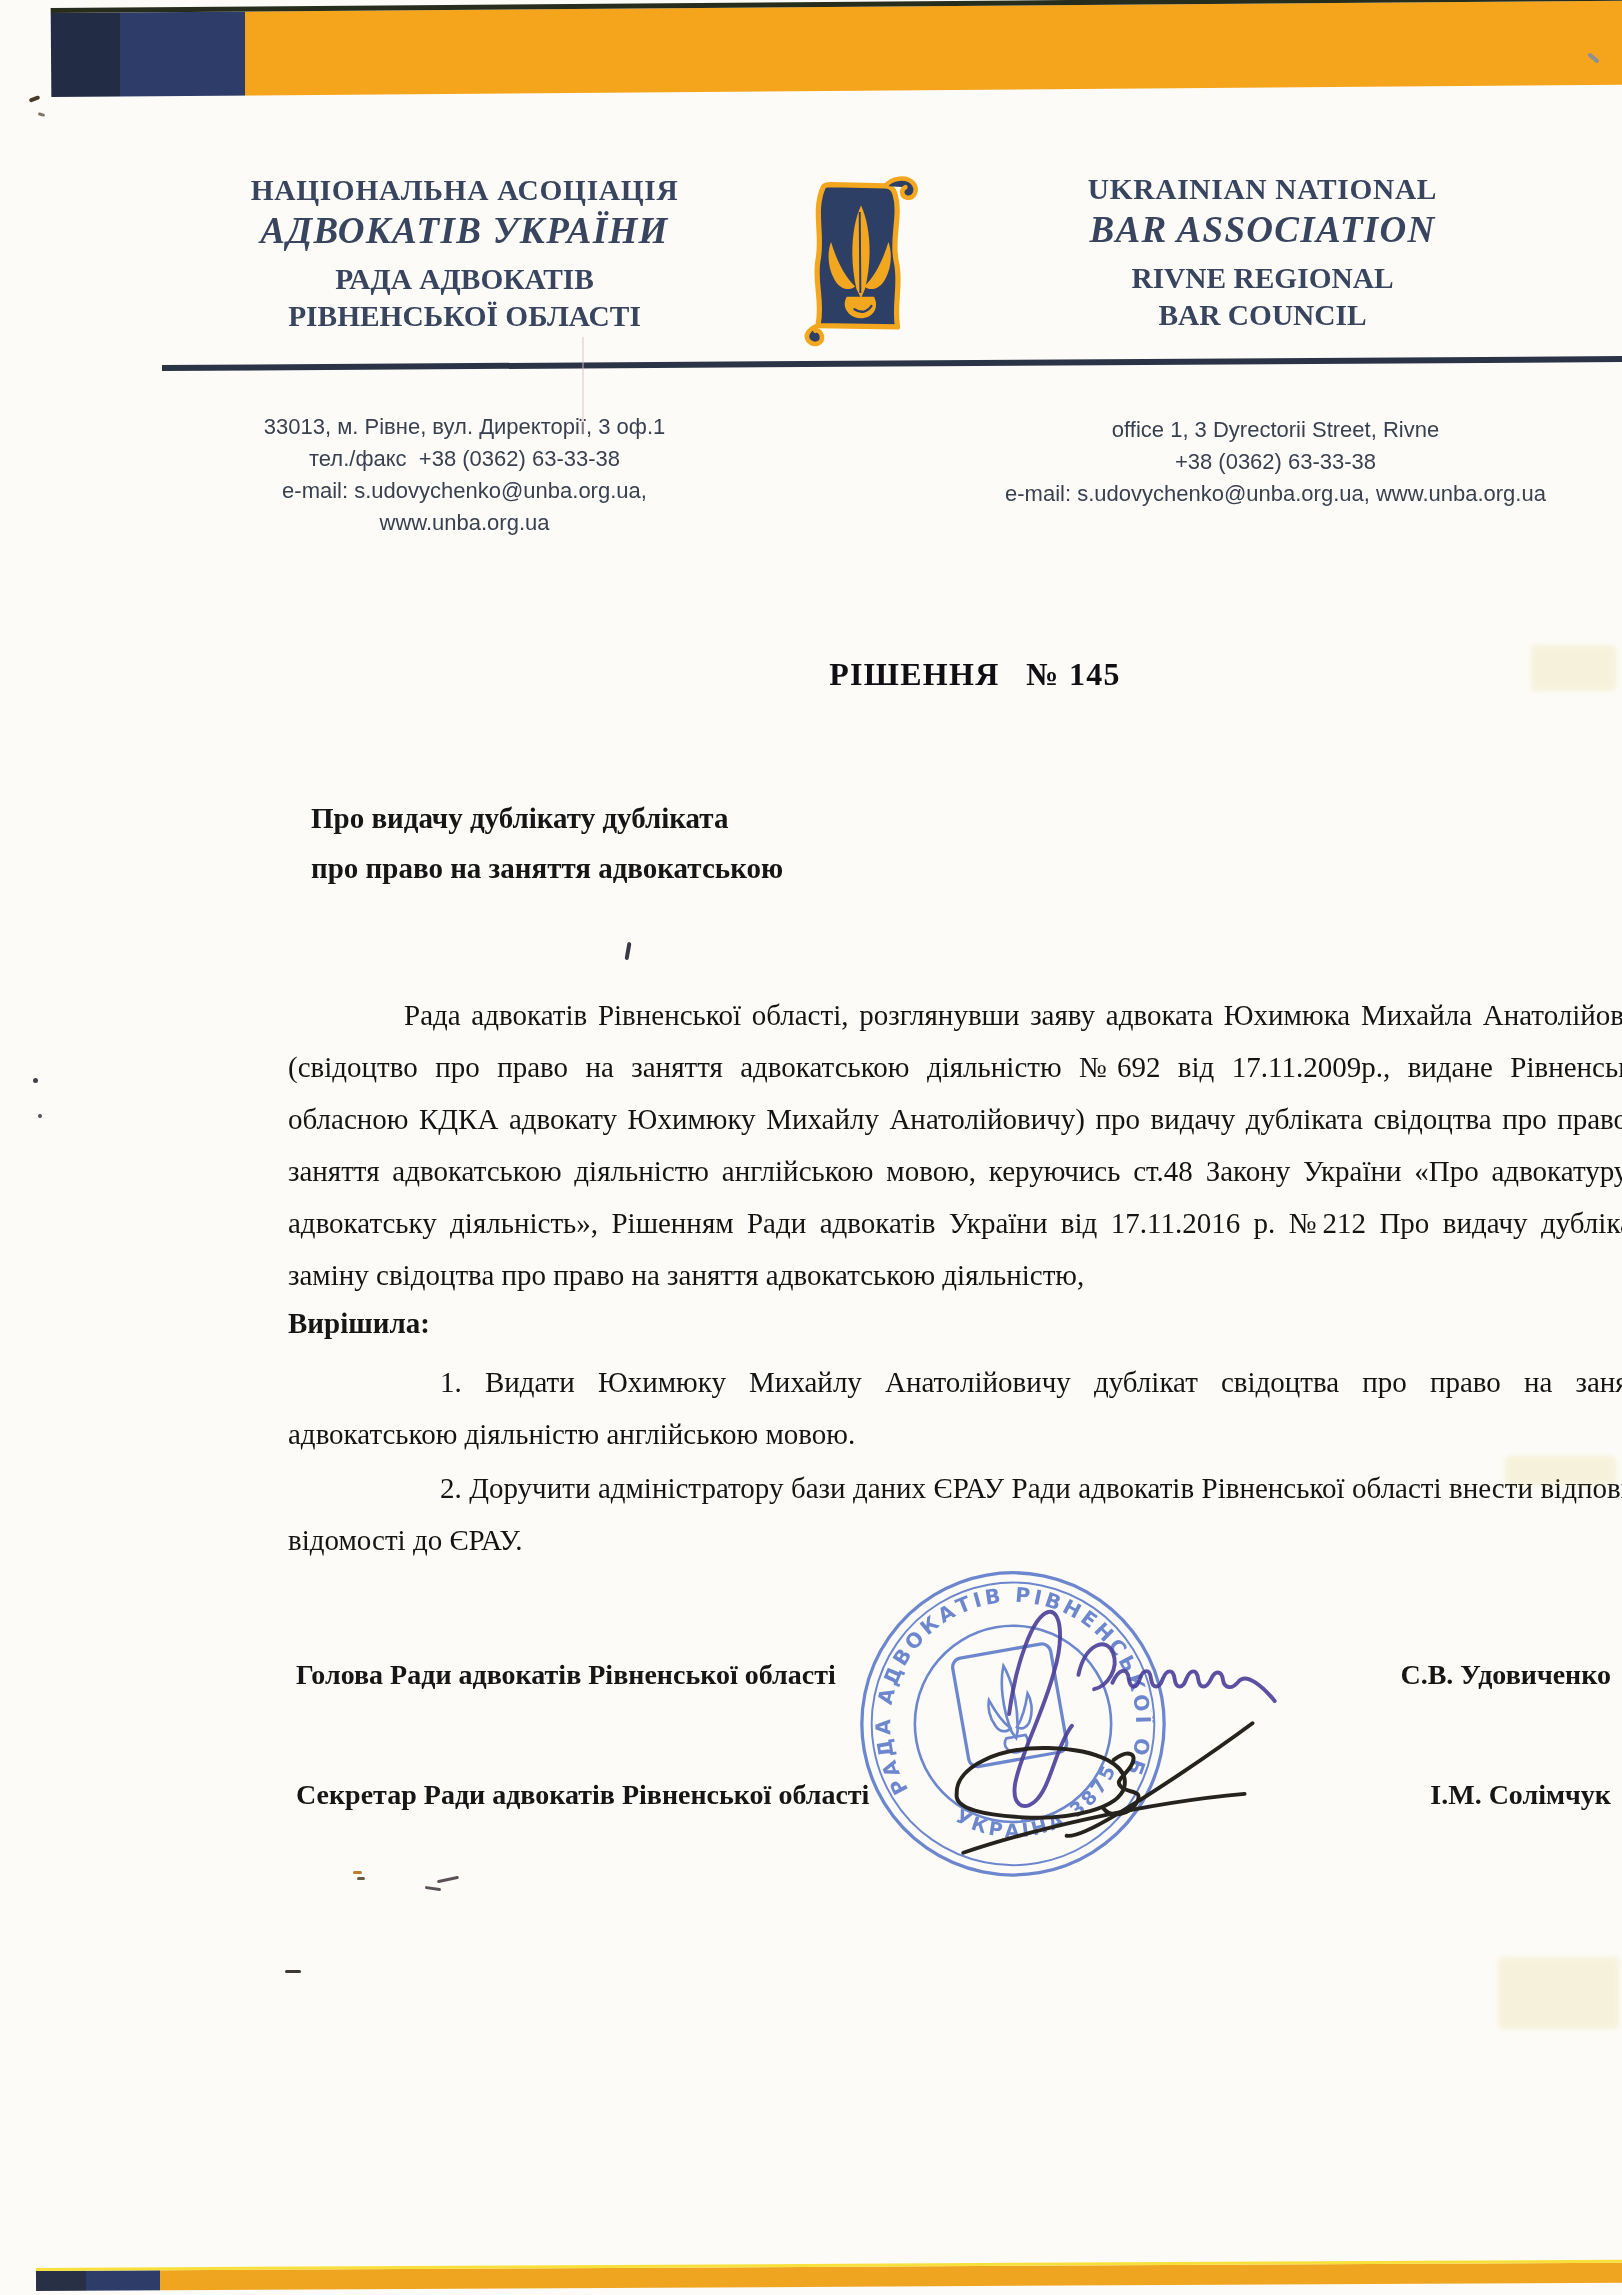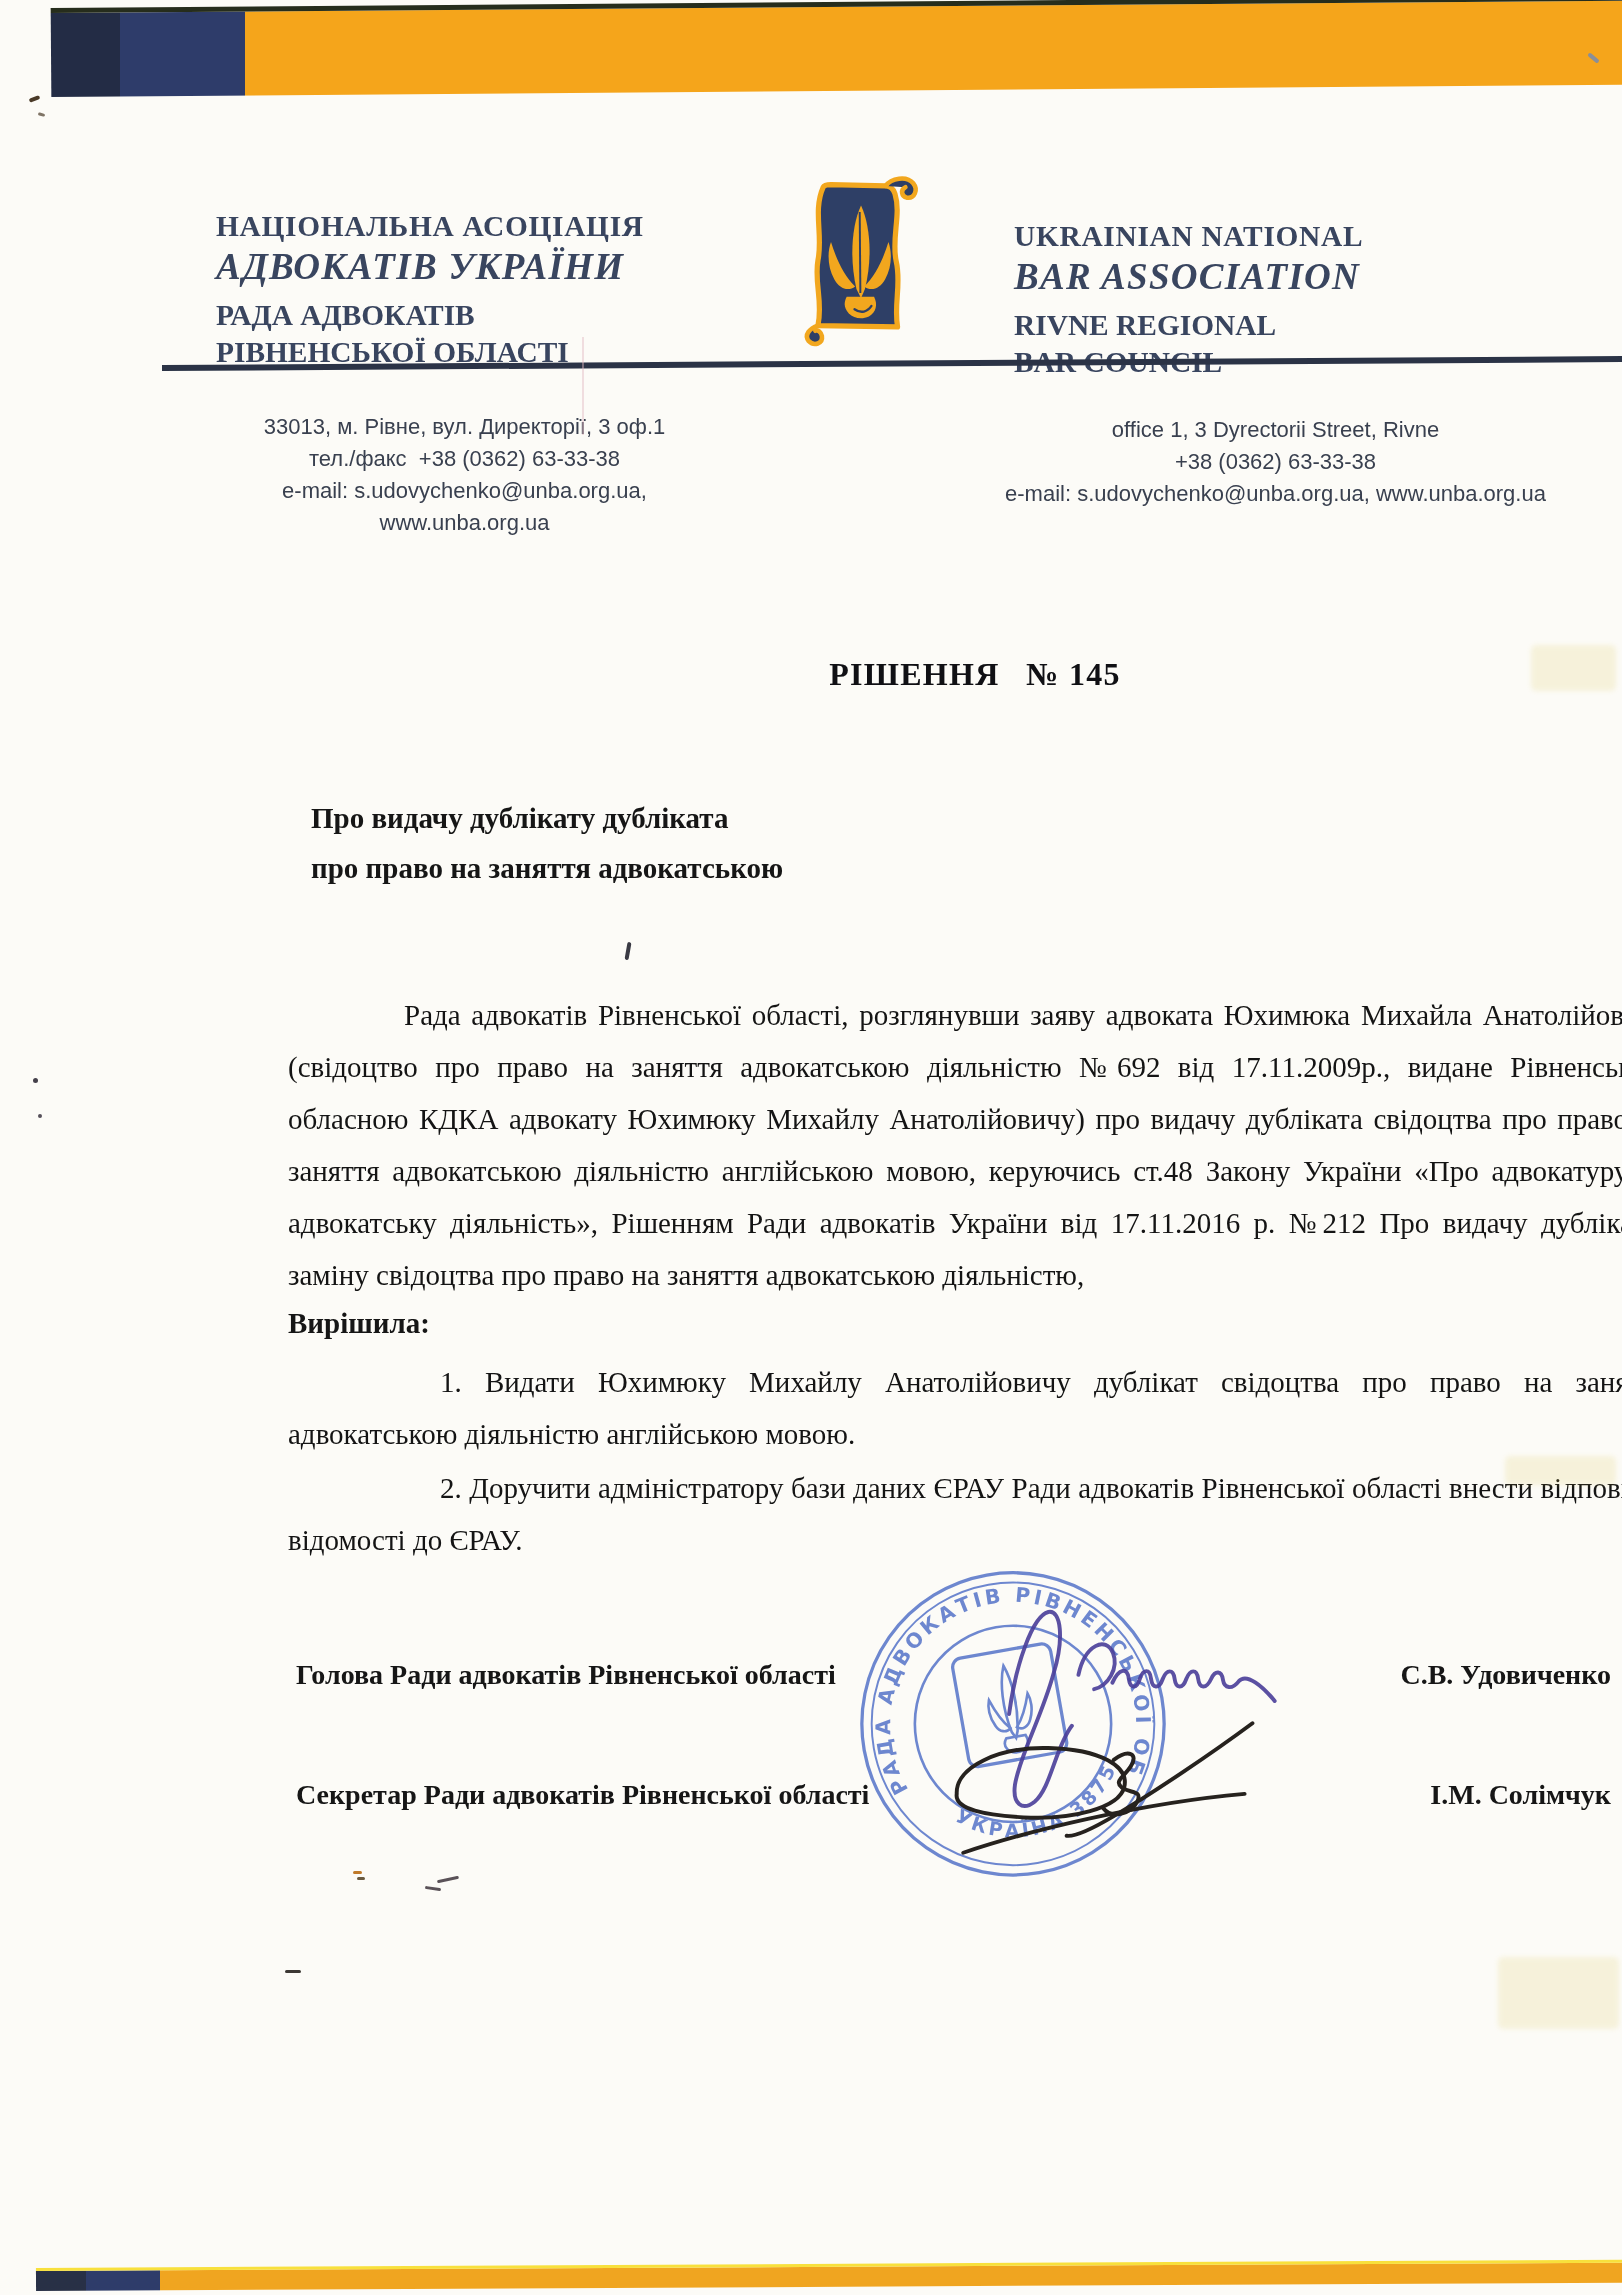--- a/index.html
+++ b/index.html
@@ -14,23 +14,23 @@
     border-top:5.9px solid #262d1c;
     transform:rotate(-0.45deg);transform-origin:left center;
   }
   .bottombar{
     position:absolute;left:36px;top:2268px;width:1587px;height:19.6px;
     background:linear-gradient(to right,#283046 0,#283046 50px,#2e3c6a 50px,#2e3c6a 124px,#f0a520 124px,#f0a520 100%);
     border-top:3.9px solid #f8e03c;
     transform:rotate(-0.3deg);transform-origin:left center;
   }
   
-  .org{position:absolute;text-align:left;color:#39455f;font-weight:bold;margin-top:36px;}
+  .org{position:absolute;text-align:center;color:#39455f;font-weight:bold;}
   .org-ua{left:216px;top:171px;width:497px;}
-  .org-en{left:1014px;top:181px;width:497px;}
+  .org-en{left:1014px;top:170px;width:497px;}
   .org .l1{font-size:29.4px;line-height:38px;letter-spacing:0.7px;}
   .org .l2{font-size:37px;line-height:43px;letter-spacing:1.3px;font-style:italic;}
   .org .l3{font-size:29.4px;line-height:37px;margin-top:9.2px;}
   .org .l4{font-size:29.4px;line-height:37px;}
   .logo{position:absolute;left:785px;top:165px;}
   .rule{
     position:absolute;left:162px;top:365px;width:1461px;height:5.9px;background:#2b3346;
     transform:rotate(-0.35deg);transform-origin:left center;
   }
   .contacts{position:absolute;text-align:center;font-family:"Liberation Sans","DejaVu Sans",sans-serif;

